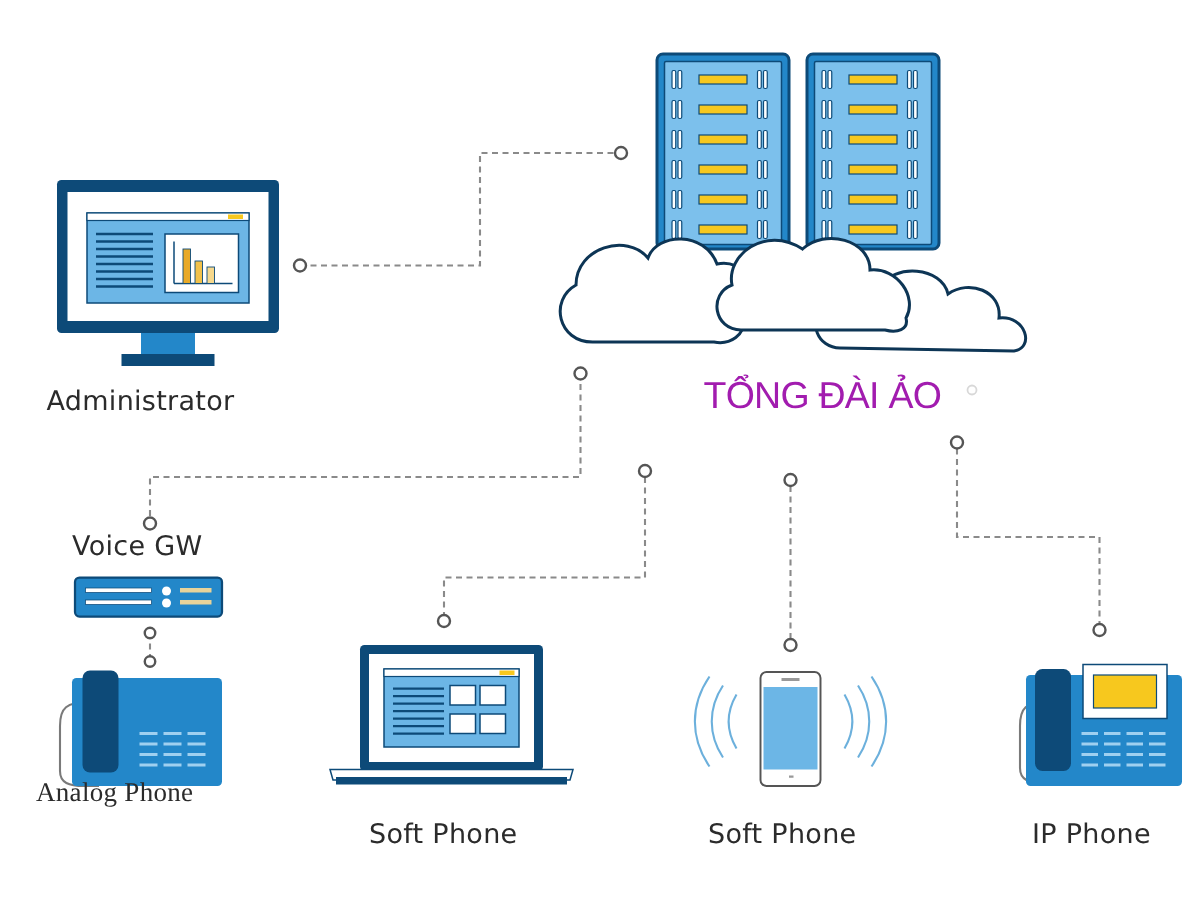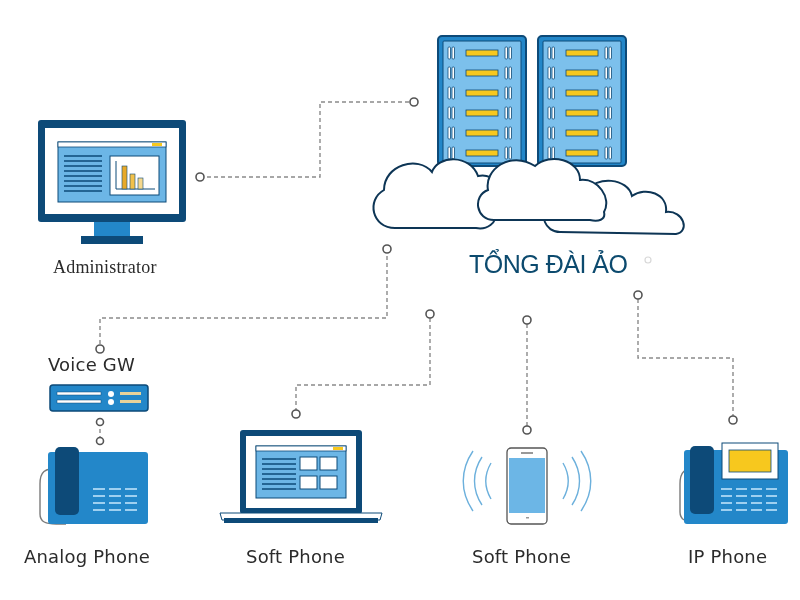--- a/index.html
+++ b/index.html
@@ -1,20 +1,20 @@
 <!DOCTYPE html>
 <html><head>
 <meta charset="utf-8">
 <style>
   html, body { margin: 0; padding: 0; background: #ffffff; }
   body { width: 800px; height: 600px; overflow: hidden; position: relative; font-family: "DejaVu Sans", "Liberation Sans", sans-serif; }
   #diagram { position: absolute; left: 0; top: 0; }
   .lbl { position: absolute; color: #2b2b2b; white-space: nowrap; }
   .lbl-node { font-size: 18px; letter-spacing: 0.2px; }
-  .lbl-title { font-family: "Liberation Sans", sans-serif; font-size: 25px; color: #0c4a6e; letter-spacing: -0.5px; }
+  .lbl-title { font-family: "Liberation Sans", sans-serif; font-size: 25px; color: #a21caf; letter-spacing: -0.5px; }
   .conn { fill: none; stroke: #8a8a8a; stroke-width: 1.4; stroke-dasharray: 4 3; }
   .dot { fill: #ffffff; stroke: #555555; stroke-width: 1.6; }
 </style>
 </head>
 <body>
 
 <svg id="diagram" width="800" height="600" viewBox="0 0 800 600">
 
   <g>
 
@@ -245,18 +245,18 @@
         <rect x="766" y="502" width="11" height="2" fill="#9fd0f0"></rect>
         <rect x="721" y="509" width="11" height="2" fill="#9fd0f0"></rect>
         <rect x="736" y="509" width="11" height="2" fill="#9fd0f0"></rect>
         <rect x="751" y="509" width="11" height="2" fill="#9fd0f0"></rect>
         <rect x="766" y="509" width="11" height="2" fill="#9fd0f0"></rect>
       </g>
   </g>
 </svg>
 
 <div class="lbl lbl-title" style="left:469px; top:250px;">TỔNG ĐÀI ẢO</div>
-<div class="lbl lbl-node" style="left:53px; top:257px;font-family:Liberation Serif, serif;">Administrator</div>
+<div class="lbl lbl-node" style="left:31px; top:257px;">Administrator</div>
 <div class="lbl lbl-node" style="left:48px; top:354px;text-align:center;">Voice GW</div>
-<div class="lbl lbl-node" style="left:24px; top:546px;">Analog Phone</div>
+<div class="lbl lbl-node" style="left:24px; top:518px;font-family:Liberation Serif, serif;">Analog Phone</div>
 <div class="lbl lbl-node" style="left:246px; top:546px;">Soft Phone</div>
 <div class="lbl lbl-node" style="left:472px; top:546px;">Soft Phone</div>
 <div class="lbl lbl-node" style="left:688px; top:546px;text-align:center;">IP Phone</div>
 
 </body></html>

